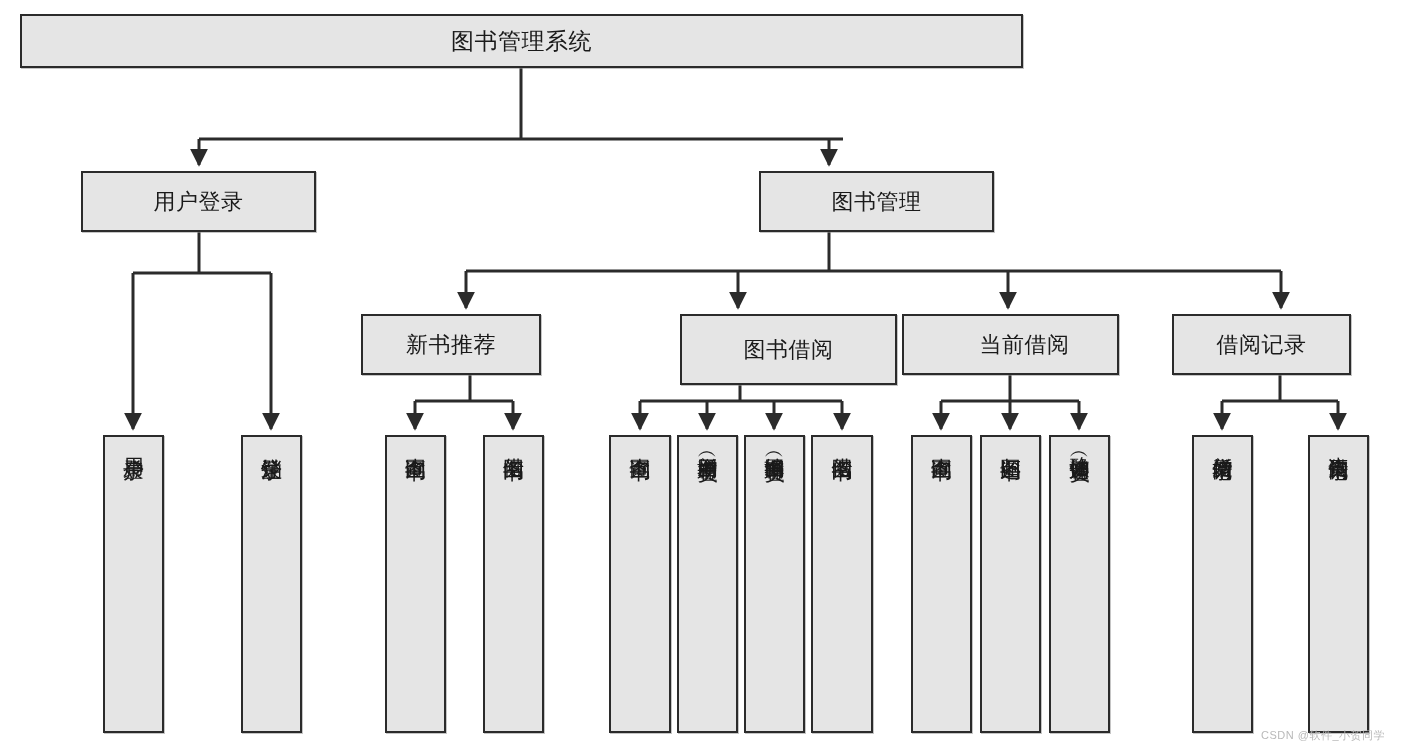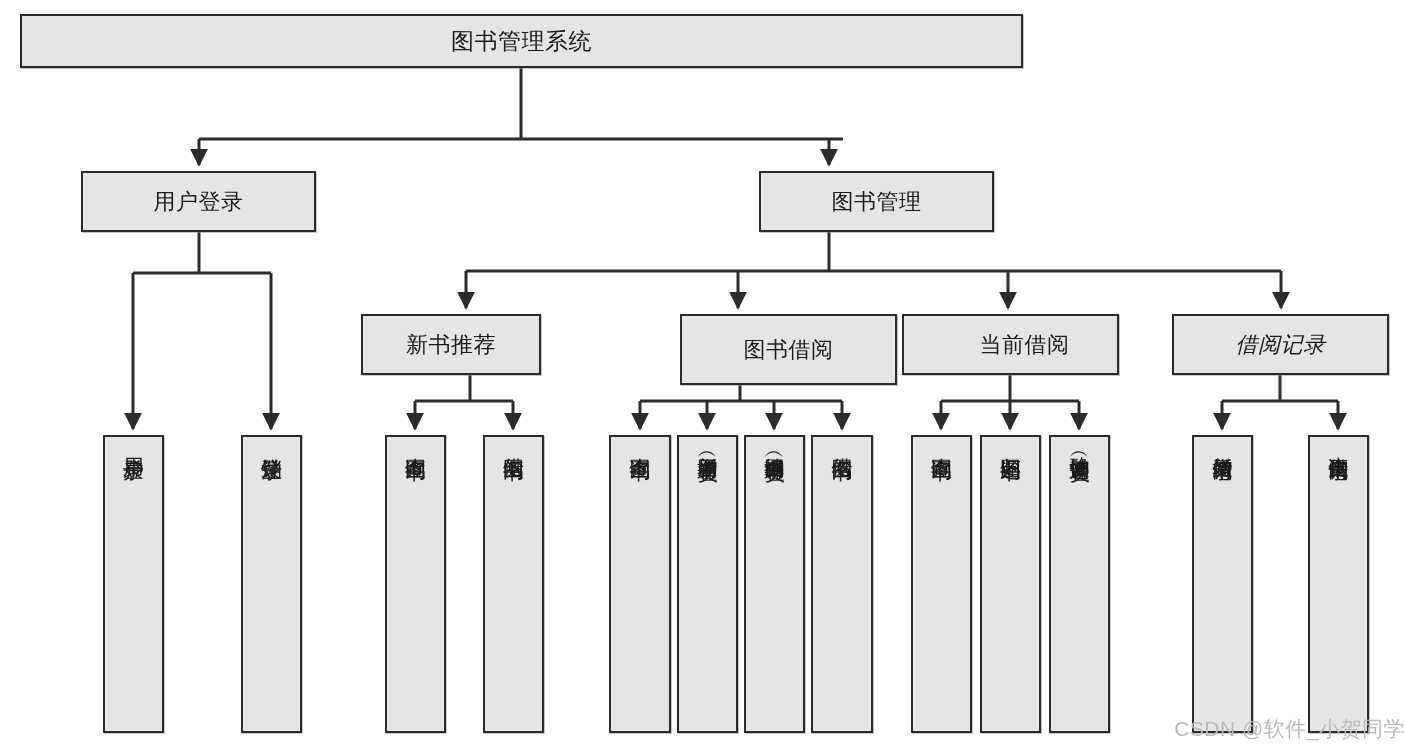--- a/index.html
+++ b/index.html
@@ -59,23 +59,23 @@
     font-size: 21px;
     line-height: 1.05;
     letter-spacing: 1px;
     white-space: nowrap;
   }
   .node.vert.tall .label {
     font-size: 20px;
   }
   #watermark {
     position: absolute;
-    right: 0;
+    right: 20px;
     bottom: 4px;
-    font-size: 21px;
+    font-size: 11px;
     color: #b9b9b9;
     letter-spacing: 0.5px;
     white-space: nowrap;
     user-select: none;
   }
 </style>
 </head>
 <body>
 
 <div id="canvas">
@@ -144,21 +144,21 @@
 
   <div class="node horiz" style="left:361px; top:314px; width:180px; height:61px;">
     <span class="label">新书推荐</span>
   </div>
   <div class="node horiz" style="left:632px; top:314px; width:217px; height:71px;margin-left:48px;">
     <span class="label">图书借阅</span>
   </div>
   <div class="node horiz" style="left:902px; top:314px; width:217px; height:61px;padding-left:28px;">
     <span class="label">当前借阅</span>
   </div>
-  <div class="node horiz" style="left:1172px; top:314px; width:217px; height:61px;font-style:italic;">
+  <div class="node horiz" style="left:1172px; top:314px; width:179px; height:61px;">
     <span class="label">借阅记录</span>
   </div>
 
   <div class="node vert" style="left:103px; top:435px; width:61px; height:298px;">
     <span class="label">用户登录</span>
   </div>
   <div class="node vert" style="left:241px; top:435px; width:61px; height:298px;">
     <span class="label">注销登录</span>
   </div>
 

